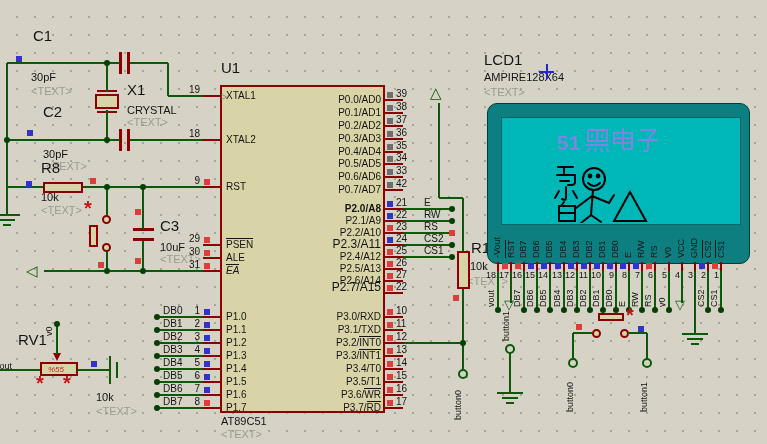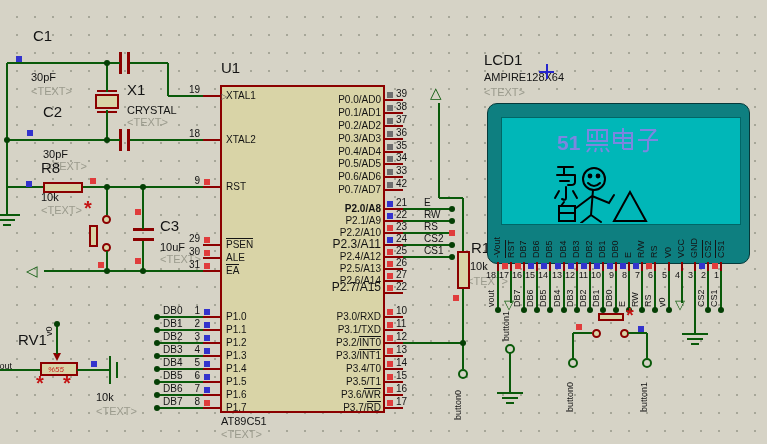--- a/index.html
+++ b/index.html
@@ -197,21 +197,21 @@
     <div class="sq red" style="left: 204px; top: 179px;"></div>
     <div class="p" style="left: 203px; top: 244px; width: 17px; height: 2px;"></div>
     <div class="t" style="left: 226px; top: 239px; font-size: 10px;"><span class="ol">PSEN</span></div>
     <span class="t " style="left: 168px; top: 233px; width: 32px; text-align: right;">29</span>
     <div class="sq red" style="left: 204px; top: 237px;"></div>
     <div class="p" style="left: 203px; top: 257px; width: 17px; height: 2px;"></div>
     <div class="t" style="left: 226px; top: 252px; font-size: 10px;">ALE</div>
     <span class="t " style="left: 168px; top: 246px; width: 32px; text-align: right;">30</span>
     <div class="sq red" style="left: 204px; top: 250px;"></div>
     <div class="p" style="left: 203px; top: 270px; width: 17px; height: 2px;"></div>
-    <div class="t" style="left: 226px; top: 265px; font-size: 10px;"><span class="ol">EA</span></div>
+    <div class="t" style="left: 226px; top: 265px; font-size: 10px; font-style: italic;"><span class="ol">EA</span></div>
     <span class="t " style="left: 168px; top: 259px; width: 32px; text-align: right;">31</span>
     <div class="sq red" style="left: 204px; top: 263px;"></div>
     <div class="p" style="left: 203px; top: 316px; width: 17px; height: 2px;"></div>
     <div class="t" style="left: 226px; top: 311px; font-size: 10px;">P1.0</div>
     <span class="t " style="left: 168px; top: 305px; width: 32px; text-align: right;">1</span>
     <div class="sq blue" style="left: 204px; top: 309px;"></div>
     <div class="w" style="left: 157px; top: 316px; width: 46px; height: 2px;"></div>
     <div class="dot" style="left: 154px; top: 314px;"></div>
     <span class="t " style="left: 163px; top: 305px;">DB0</span>
     <div class="p" style="left: 203px; top: 329px; width: 17px; height: 2px;"></div>

